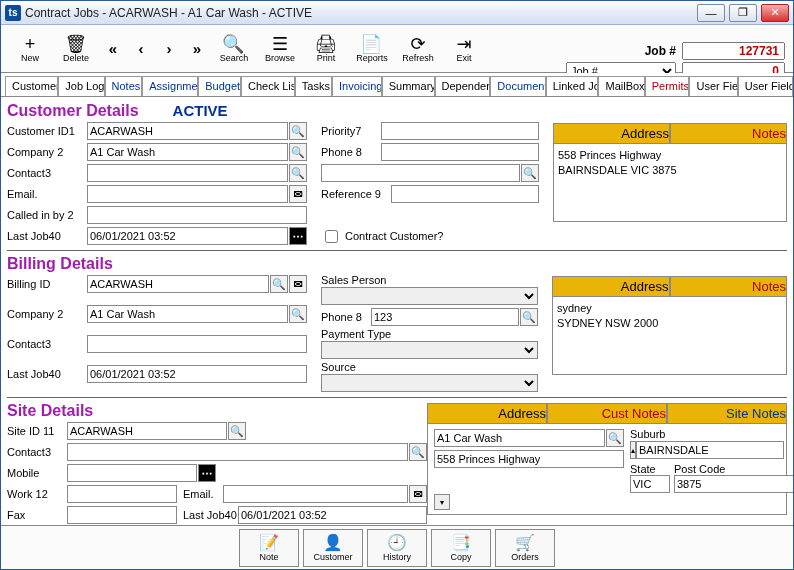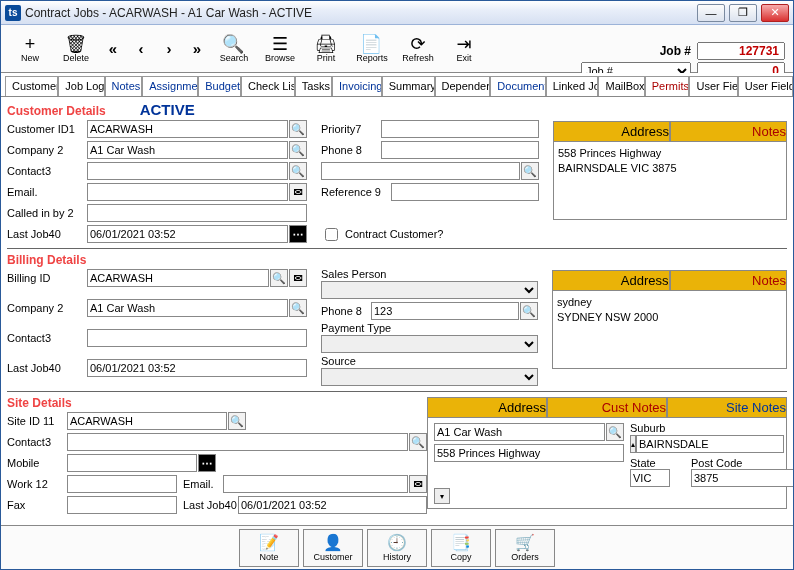--- a/index.html
+++ b/index.html
@@ -12,29 +12,29 @@
   .wbtn { width:28px; height:18px; border:1px solid #7a8aa0; background:linear-gradient(#fcfcfc,#dce3ef); border-radius:2px; display:flex; align-items:center; justify-content:center; font-size:11px; cursor:pointer;}
   .wbtn.close { background:linear-gradient(#f7acac,#d93030); color:#fff; border-color:#b12020; }
   .toolbar { height:48px; display:flex; align-items:center; padding:2px 6px; border-bottom:1px solid #888; background:#fbfbfb; }
   .tbtn { width:44px; height:42px; display:flex; flex-direction:column; align-items:center; justify-content:center; font-size:9px; color:#000; border:1px solid transparent; margin:0 1px; cursor:pointer;}
   .tbtn .glyph{ font-size:18px; line-height:1; }
   .tbtn.nav { width:26px; }
   .tbtn.nav .glyph { font-size:15px; font-weight:bold;}
   .jobbox { flex:1; display:flex; flex-direction:column; align-items:flex-end; gap:2px; padding-right:2px;margin-top:24px;}
   .jobbox .row { display:flex; align-items:center; gap:6px;}
   .jobbox .lbl { font-weight:bold; font-size:12px;}
-  .jobbox input { width:88px; text-align:right; font-family:inherit; font-size:12px; padding:0 4px; height:18px;}
+  .jobbox input { width:103px; text-align:right; font-family:inherit; font-size:12px; padding:0 4px; height:18px;}
   .jobbox .red { color:#c00000; font-weight:bold;}
   .jobbox select { height:18px; font-family:inherit; font-size:11px; width:110px;}
   .tabs { display:flex; border-bottom:1px solid #888; background:#fff; padding-left:4px;}
   .tab { padding:3px 6px 4px; border:1px solid #999; border-bottom:none; margin:3px 0 0 0; font-size:11px; background:#fff; white-space:nowrap; cursor:pointer; max-width:56px; overflow:hidden; text-overflow:clip;}
   .tab.blue { color:#003399;}
   .tab.red { color:#aa0000;}
   .body { flex:1; overflow:auto; padding:4px 6px; background:#fff; position:relative;}
-  .section-hdr { color:#ef4444; font-weight:bold; font-size:12px; padding:1px 0;}
+  .section-hdr { color:#a21caf; font-weight:bold; font-size:16px; padding:1px 0;}
   .active-flag { color:#003399; font-weight:bold; font-size:15px; margin-left:34px;}
   .panel { display:flex; gap:14px; }
   .leftcol { flex:0 0 300px; }
   .midcol { flex:0 0 180px; }
   .rightcol { flex:1; }
   .frow { display:flex; align-items:center; height:20px; margin:0 0 1px 0;}
   .frow .lbl { width:80px; color:#000; font-size:11px; overflow:hidden; white-space:nowrap;}
   .frow input[type=text] { flex:1; height:18px; border:1px solid #888; padding:0 2px; font-family:inherit; font-size:11px;}
   .iconbtn { width:18px; height:18px; border:1px solid #888; display:flex; align-items:center; justify-content:center; font-size:11px; background:#f2f2f2; margin-left:1px; cursor:pointer; font-weight:bold;}
   .frow select { flex:1; height:18px; border:1px solid #888; font-family:inherit; font-size:11px;}
@@ -330,21 +330,21 @@
             <div style="height:40px;display:flex;align-items:flex-end;">
                 <div class="dropdown-arrow">▾</div>
               </div>
           </div>
           <div style="width:150px;">
             <div class="mini-lbl">Suburb</div>
             <div class="frow">
                 <div class="dropdown-arrow" style="height:18px">▴</div>
                 <input type="text" class="small-input" style="flex: 1 1 0%;" value="BAIRNSDALE">
               </div>
-            <div class="frow" style="gap:21px;margin-top:8px;">
+            <div class="frow" style="gap:4px;margin-top:8px;">
               <div style="flex:0 0 40px;"><div class="mini-lbl">State</div><input class="small-input" style="width: 100%;" value="VIC"></div>
               <div style="flex:1;">
                   <div class="mini-lbl">Post Code</div>
                   <div style="display:flex;align-items:center;">
                     <input class="small-input" style="flex: 1 1 0%;" value="3875">
                   </div>
                 </div>
             </div>
           </div>
         </div>

